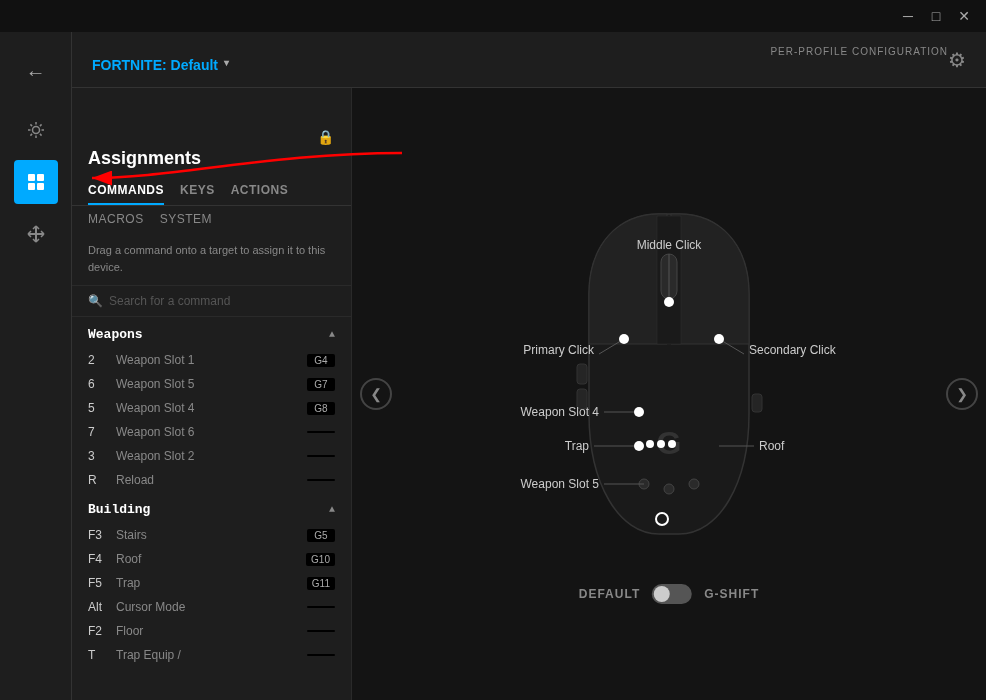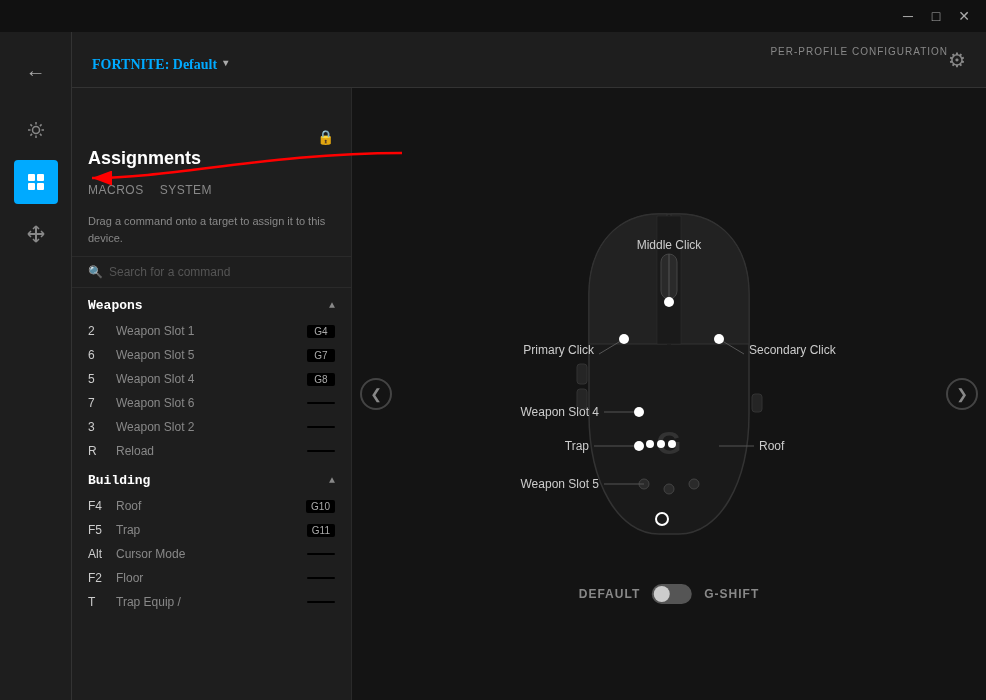--- a/index.html
+++ b/index.html
@@ -83,21 +83,20 @@
       text-align: right;
     }
     .header-profile {
       display: flex;
       align-items: flex-start;
       gap: 6px;
       color: #00aaff;
       font-size: 14px;
       font-weight: bold;
       cursor: pointer;
-      font-family: Liberation Serif, serif;
     }
     .header-profile .chevron { font-size: 10px; color: #aaa; }
     .header-gear {
       font-size: 20px;
       color: #888;
       cursor: pointer;
     }
 
     
     .left-panel {
@@ -360,20 +359,25 @@
   </div>
   <div class="header-gear">⚙</div>
 </div>
 
 <div class="left-panel">
   <div class="panel-header">
     <div class="panel-title">Assignments</div>
     <div class="panel-lock">🔒</div>
   </div>
 
+  <div class="tabs-row">
+    <div class="tab active">COMMANDS</div>
+    <div class="tab">KEYS</div>
+    <div class="tab">ACTIONS</div>
+  </div>
   <div class="tabs-row2">
     <div class="tab2">MACROS</div>
     <div class="tab2">SYSTEM</div>
   </div>
 
   <div class="drag-hint">Drag a command onto a target to assign it to this device.</div>
 
   <div class="search-row">
     <span class="search-icon-sm">🔍</span>
     <input class="search-input" type="text" placeholder="Search for a command" style="">
@@ -416,20 +420,25 @@
       <span class="cmd-binding"></span>
     </div>
   </div>
 
   <div class="section-header">
     <span class="section-title">Building</span>
     <span class="section-arrow">▲</span>
   </div>
 
   <div>
+    <div class="cmd-row">
+      <span class="cmd-key">F3</span>
+      <span class="cmd-name">Stairs</span>
+      <span class="cmd-binding">G5</span>
+    </div>
     <div class="cmd-row">
       <span class="cmd-key">F4</span>
       <span class="cmd-name">Roof</span>
       <span class="cmd-binding">G10</span>
     </div>
     <div class="cmd-row">
       <span class="cmd-key">F5</span>
       <span class="cmd-name">Trap</span>
       <span class="cmd-binding">G11</span>
     </div>

